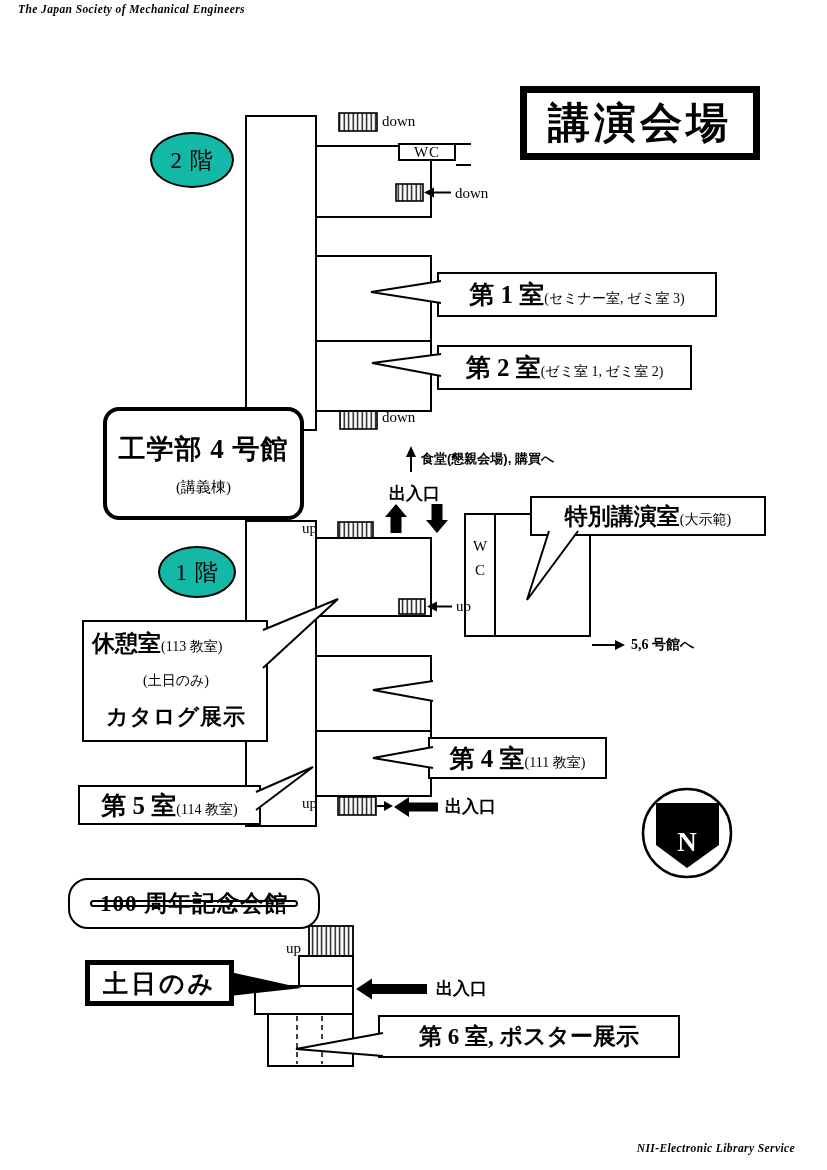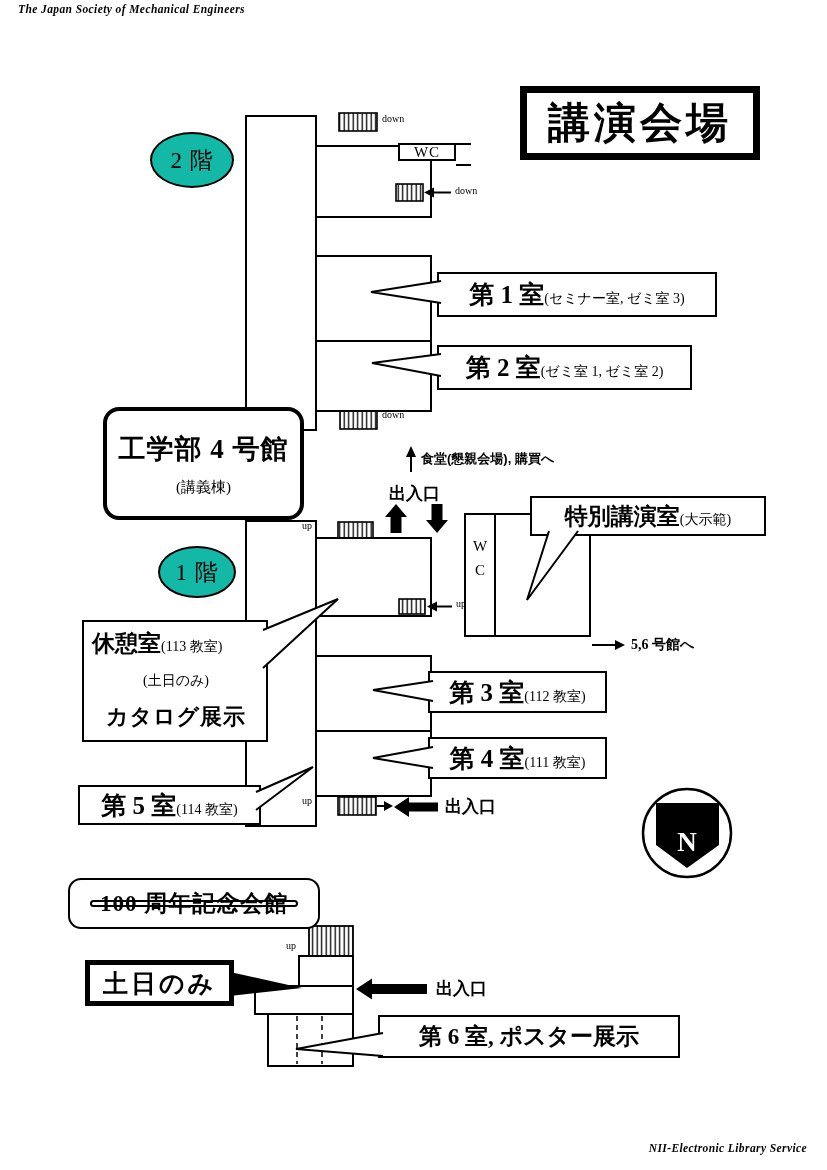--- a/index.html
+++ b/index.html
@@ -43,37 +43,37 @@
   .lounge-box {
     border:2.2px solid #000; background:#fff;
     display:flex; flex-direction:column; justify-content:space-between;
     padding:6px 6px 8px 8px; white-space:nowrap;
   }
   .lounge-l1 { font-size:23px; }
   .lounge-note { font-size:14px; text-align:center; }
   .lounge-catalog { font-size:22px; font-weight:bold; text-align:center; letter-spacing:1px;
     font-family:"Liberation Sans","DejaVu Sans",sans-serif; }
 
-  .small-label { font-size:10px; white-space:nowrap; }
+  .small-label { font-size:15px; white-space:nowrap; }
   .gothic { font-family:"Liberation Sans","DejaVu Sans",sans-serif; font-weight:bold; white-space:nowrap; }
   .entrance-label { font-size:17px; }
   .cafeteria-label { font-size:13px; }
   .bldg56-label { font-size:14px; font-weight:bold; white-space:nowrap; }
 
   .wc-top {
     border:2px solid #000; background:#fff;
     display:flex; align-items:center; justify-content:center; font-size:15px; letter-spacing:1px;
   }
   .wc-vert {
     display:flex; flex-direction:column; align-items:center; justify-content:center;
     gap:7px; font-size:15px;
   }
 
   .memorial-box {
-    border:2.2px solid #000; border-radius:13px; background:#fff; padding:20px;
+    border:2.2px solid #000; border-radius:20px; background:#fff; padding:20px;
   }
   .memorial-inner {
     width:100%; height:100%; border:2.2px solid #000; border-radius:10px;
     display:flex; align-items:center; justify-content:center;
     font-size:23px; font-weight:bold; letter-spacing:1px; white-space:nowrap;
   }
   .reception-box {
     border:5px solid #000; background:#fff;
     display:flex; align-items:center; justify-content:center;
     font-size:25px; font-weight:bold; letter-spacing:3px; white-space:nowrap;
@@ -209,23 +209,20 @@
   <div class="abs callout" style="left:530px; top:496px; width:236px; height:40px;">
     <span><span class="rname-sm">特別講演室</span><span class="rdetail">(大示範)</span></span>
   </div>
 
   <div class="abs lounge-box" style="left:82px; top:620px; width:186px; height:122px;">
     <div class="lounge-l1"><span style="font-weight:bold;">休憩室</span><span class="rdetail">(113 教室)</span></div>
     <div class="lounge-note">(土日のみ)</div>
     <div class="lounge-catalog">カタログ展示</div>
   </div>
 
-  <div class="abs callout" style="left:428px; top:671px; width:179px; height:42px;">
-    <span><span class="rname">第 3 室</span><span class="rdetail">(112 教室)</span></span>
-  </div>
   <div class="abs callout" style="left:428px; top:737px; width:179px; height:42px;">
     <span><span class="rname">第 4 室</span><span class="rdetail">(111 教室)</span></span>
   </div>
   <div class="abs callout" style="left:78px; top:785px; width:183px; height:40px;">
     <span><span class="rname">第 5 室</span><span class="rdetail">(114 教室)</span></span>
   </div>
 
   <div class="abs gothic entrance-label" style="left:445px; top:795px;">出入口</div>
 
   <div class="abs memorial-box" style="left:68px; top:878px; width:252px; height:51px;">
@@ -233,21 +230,21 @@
   </div>
   <div class="abs reception-box" style="left:85px; top:960px; width:149px; height:46px;">
     <span>土日のみ</span>
   </div>
   <div class="abs gothic entrance-label" style="left:436px; top:977px;">出入口</div>
 
   <div class="abs callout" style="left:378px; top:1015px; width:302px; height:43px;">
     <span class="rname-sm">第 6 室, ポスター展示</span>
   </div>
 
-  <div class="abs corner-text" style="right:20px; top:1142px;">NII-Electronic Library Service</div>
+  <div class="abs corner-text" style="right:32px; top:1142px;">NII-Electronic Library Service</div>
 
   <svg class="layer tails" width="827" height="1170" viewBox="0 0 827 1170">
     <path d="M441,281 L371,292 L441,303" fill="#fff" stroke="#000" stroke-width="2"></path>
     <path d="M441,354 L372,363 L441,376" fill="#fff" stroke="#000" stroke-width="2"></path>
     <path d="M549,531 L527,600 L578,531" fill="#fff" stroke="#000" stroke-width="2"></path>
     <path d="M263,630 L338,599 L263,668" fill="#fff" stroke="#000" stroke-width="2"></path>
     <path d="M433,681 L373,690 L433,701" fill="#fff" stroke="#000" stroke-width="2"></path>
     <path d="M433,747 L373,758 L433,768" fill="#fff" stroke="#000" stroke-width="2"></path>
     <path d="M256,792 L313,767 L256,810" fill="#fff" stroke="#000" stroke-width="2"></path>
     <path d="M383,1033 L296,1049 L383,1056" fill="#fff" stroke="#000" stroke-width="2"></path>

